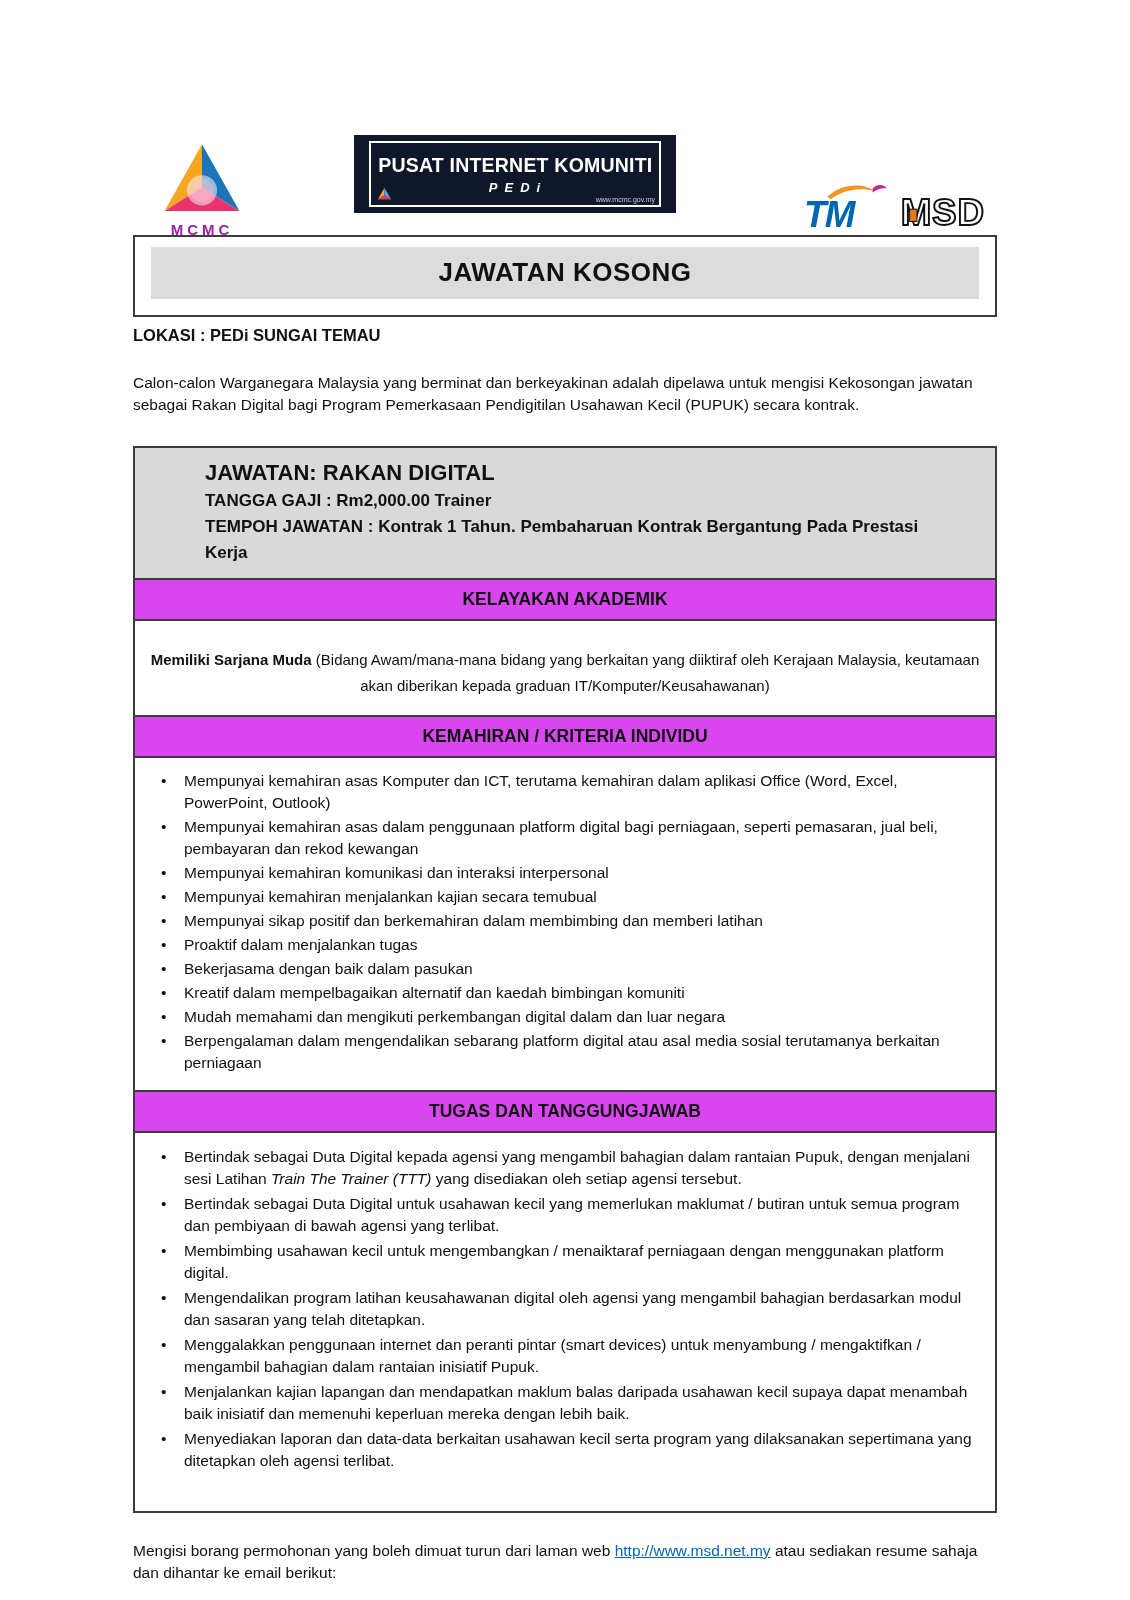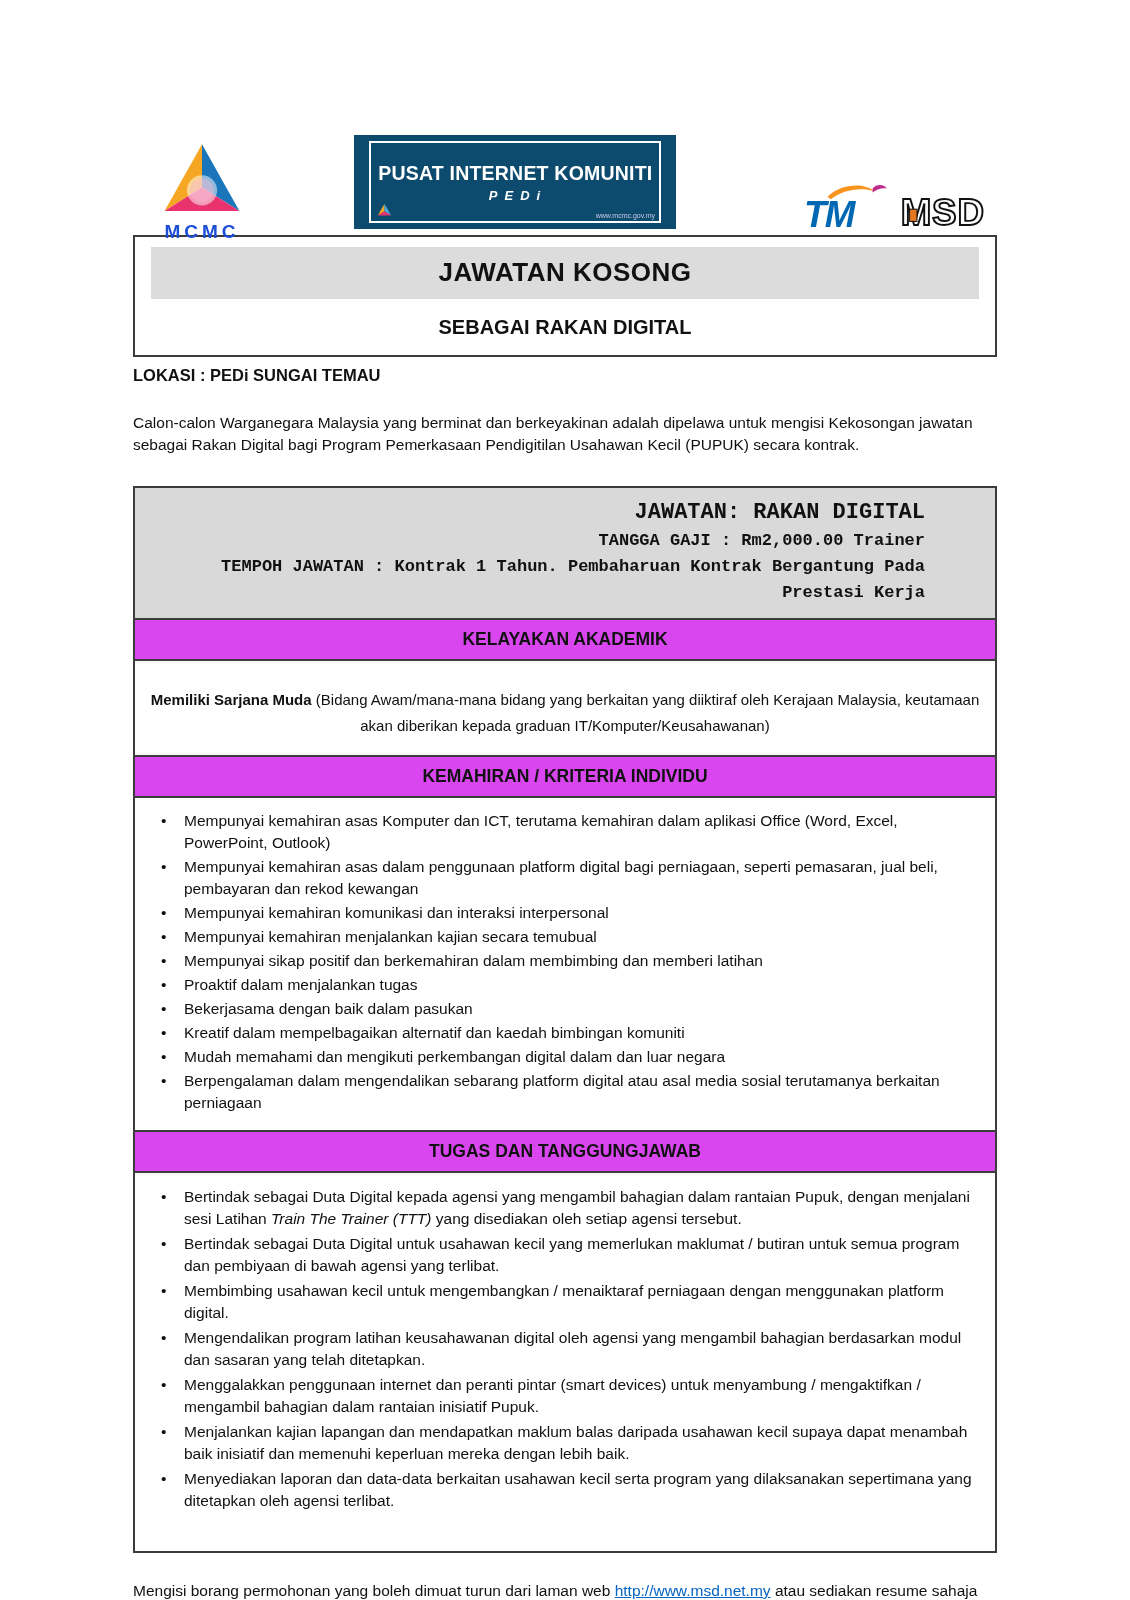--- a/index.html
+++ b/index.html
@@ -9,22 +9,22 @@
     background: #ffffff;
     font-family: "Liberation Sans", sans-serif;
     color: #111;
     overflow: hidden;
   }
   .page { width: 1130px; height: 1600px; padding: 135px 133px 0 133px; position: relative; }
 
   
   .logo-row { display: flex; justify-content: space-between; align-items: flex-start; height: 100px; }
   .mcmc-logo { width: 130px; text-align: center; margin-top: 6px; margin-left: 4px; }
-  .mcmc-label { font-size: 19px; font-weight: bold; color: #1d4ed8; letter-spacing: 4px; margin-top: -2px; }
-  .pedi-banner { width: 322px; height: 94px; background: #0c4a6e; padding: 6px 15px; margin-left: -36px; }
+  .mcmc-label { font-size: 15px; font-weight: bold; color: #a21caf; letter-spacing: 4px; margin-top: -2px; }
+  .pedi-banner { width: 322px; height: 78px; background: #0f172a; padding: 6px 15px; margin-left: -36px; }
   .pedi-inner { border: 2px solid #ffffff; width: 100%; height: 100%; position: relative;
                 display: flex; flex-direction: column; align-items: center; justify-content: center; }
   .pedi-title { color: #fff; font-weight: bold; font-size: 21px; white-space: nowrap;
                 transform: scaleX(0.93); letter-spacing: 0.2px; }
   .pedi-sub { color: #fff; font-style: italic; font-weight: bold; font-size: 13px; letter-spacing: 7px; margin-top: 3px; margin-left: 6px; }
   .pedi-site { position: absolute; right: 4px; bottom: 2px; font-size: 7px; color: #c9cae6; }
   .pedi-tri { position: absolute; left: 5px; bottom: 4px; }
   .right-logos { display: flex; align-items: flex-end; gap: 8px; margin-top: 44px; }
 
   
@@ -32,21 +32,21 @@
   .title-banner { background: #dcdcdc; text-align: center; font-weight: bold; font-size: 26px;
                   letter-spacing: 0.5px; padding: 10px 5px 11px; }
   .title-sub { text-align: center; font-weight: bold; font-size: 20px; margin-top: 17px; }
   .location { font-weight: bold; font-size: 16.5px; margin-top: 9px; }
 
   
   .intro { font-size: 15.5px; line-height: 22px; margin: 27px 0 0; }
 
   
   .main-table { border: 2px solid #3c3c3c; margin-top: 30px; }
-  .job-block { background: #d9d9d9; text-align: right; font-weight: bold; padding: 9px 70px 12px; font-family: Liberation Mono, monospace; }
+  .job-block { background: #d9d9d9; text-align: left; font-weight: bold; padding: 9px 70px 12px; }
   .job-title { font-size: 22px; line-height: 31px; }
   .job-line { font-size: 17px; line-height: 26px; }
   .sec-header { background: #d946ef; border-top: 2px solid #3c3c3c; border-bottom: 2px solid #3c3c3c;
                 text-align: center; font-weight: bold; font-size: 17.5px; padding: 9px 0; }
   .academic-body { font-size: 15px; line-height: 26px; text-align: center; padding: 26px 12px 16px; }
   ul.bullets { margin: 0; padding: 10px 14px 14px 22px; list-style: none; }
   ul.bullets li { position: relative; padding-left: 27px; font-size: 15.5px; line-height: 22px; margin: 2px 0; }
   ul.bullets li::before { content: "\2022"; position: absolute; left: 4px; top: 0; }
   ul.bullets.duties { padding-bottom: 36px; }
   ul.bullets.duties li { margin: 3px 0; }
@@ -94,21 +94,20 @@
       </svg>
       <svg width="98" height="46" viewBox="0 0 120 52">
         <text x="2" y="44" font-size="45" font-weight="bold" fill="#ffffff" stroke="#111111" stroke-width="2.4" letter-spacing="1">MSD</text>
         <rect x="13" y="25" width="9" height="15" fill="#e87722" stroke="#111" stroke-width="1.2"></rect>
       </svg>
     </div>
   </div>
 
   <section class="title-box">
     <div class="title-banner">JAWATAN KOSONG</div>
-    <div class="title-sub">SEBAGAI RAKAN DIGITAL</div>
   </section>
   <div class="location">LOKASI : PEDi SUNGAI TEMAU</div>
 
   <p class="intro">Calon-calon Warganegara Malaysia yang berminat dan berkeyakinan adalah dipelawa untuk mengisi Kekosongan jawatan sebagai Rakan Digital bagi Program Pemerkasaan Pendigitilan Usahawan Kecil (PUPUK) secara kontrak.</p>
 
   <div class="main-table">
     <div class="job-block">
       <div class="job-title">JAWATAN: RAKAN DIGITAL</div>
       <div class="job-line">TANGGA GAJI : Rm2,000.00 Trainer</div>
       <div class="job-line">TEMPOH JAWATAN : Kontrak 1 Tahun. Pembaharuan Kontrak Bergantung Pada Prestasi Kerja</div>

